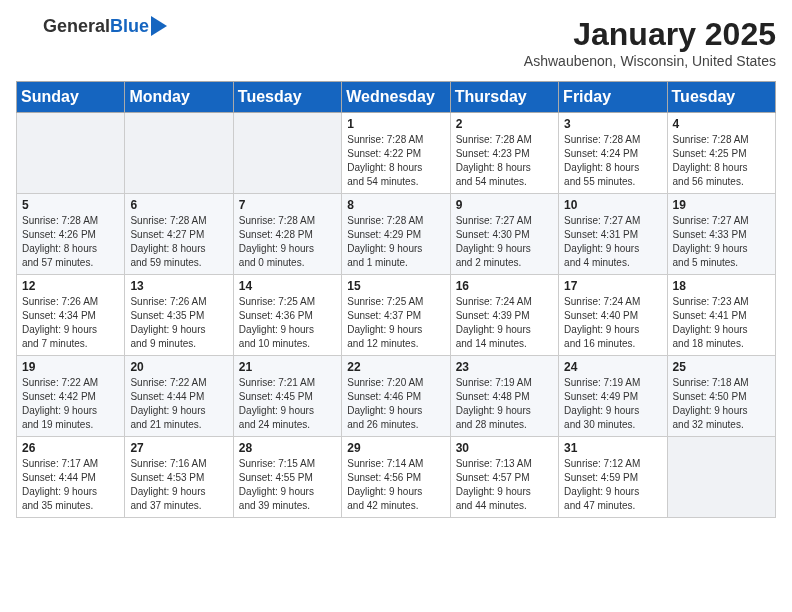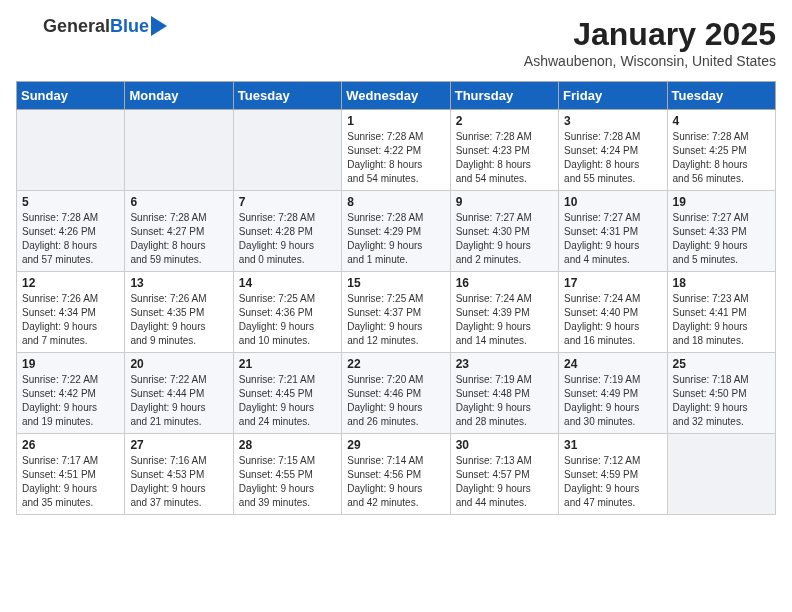--- a/index.html
+++ b/index.html
@@ -58,21 +58,21 @@
       color: #444;
     }
     table {
       width: 100%;
       border-collapse: collapse;
       table-layout: fixed;
     }
     thead tr th {
       background: #1565c0;
       color: #fff;
-      font-size: 13px;
+      font-size: 16px;
       font-weight: bold;
       padding: 6px 4px;
       text-align: left;
       border: 1px solid #aaa;
     }
     tbody tr td {
       vertical-align: top;
       border: 1px solid #ccc;
       padding: 4px 5px;
       font-size: 10px;
@@ -311,21 +311,21 @@
           <div class="day-info" style="white-space: pre-line;">Sunrise: 7:18 AM
 Sunset: 4:50 PM
 Daylight: 9 hours
 and 32 minutes.</div>
         </td>
       </tr>
       <tr>
         <td>
           <div class="day-num">26</div>
           <div class="day-info" style="white-space: pre-line;">Sunrise: 7:17 AM
-Sunset: 4:51 PM
+Sunset: 4:44 PM
 Daylight: 9 hours
 and 35 minutes.</div>
         </td>
         <td>
           <div class="day-num">27</div>
           <div class="day-info" style="white-space: pre-line;">Sunrise: 7:16 AM
 Sunset: 4:53 PM
 Daylight: 9 hours
 and 37 minutes.</div>
         </td>

